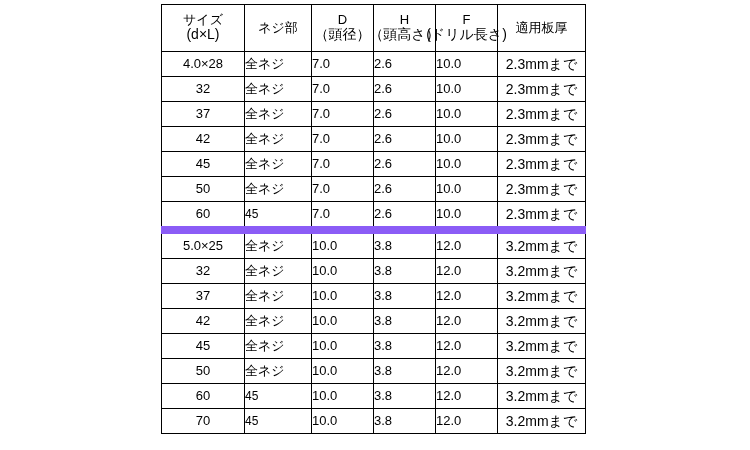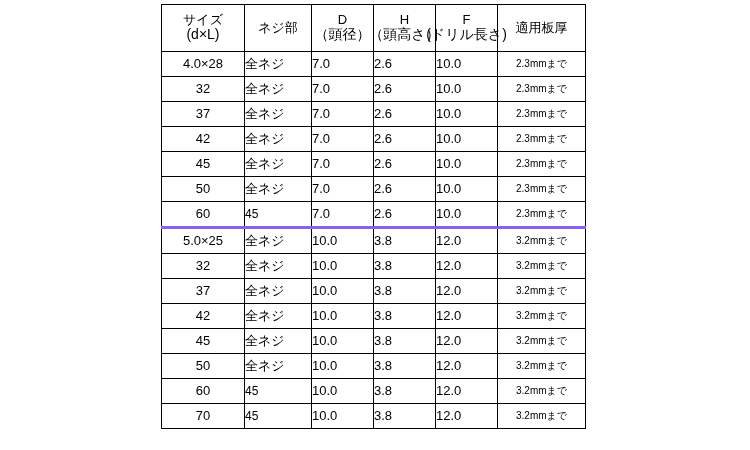--- a/index.html
+++ b/index.html
@@ -68,24 +68,24 @@
   }
   td.neji.small {
     font-size: 12px;
   }
   td.num {
     text-align: left;
     font-size: 13px;
   }
   td.plate {
     text-align: center;
-    font-size: 10px;
+    font-size: 14px;
   }
   tr.group-start td {
-    border-top: 3px solid #8b5cf6;
+    border-top: 8px solid #8b5cf6;
     margin-top: 10px;
   }
 </style>
 </head>
 <body>
 
 <div id="spec-table-wrap">
   <table class="spec">
     <colgroup>
       <col class="c0">

